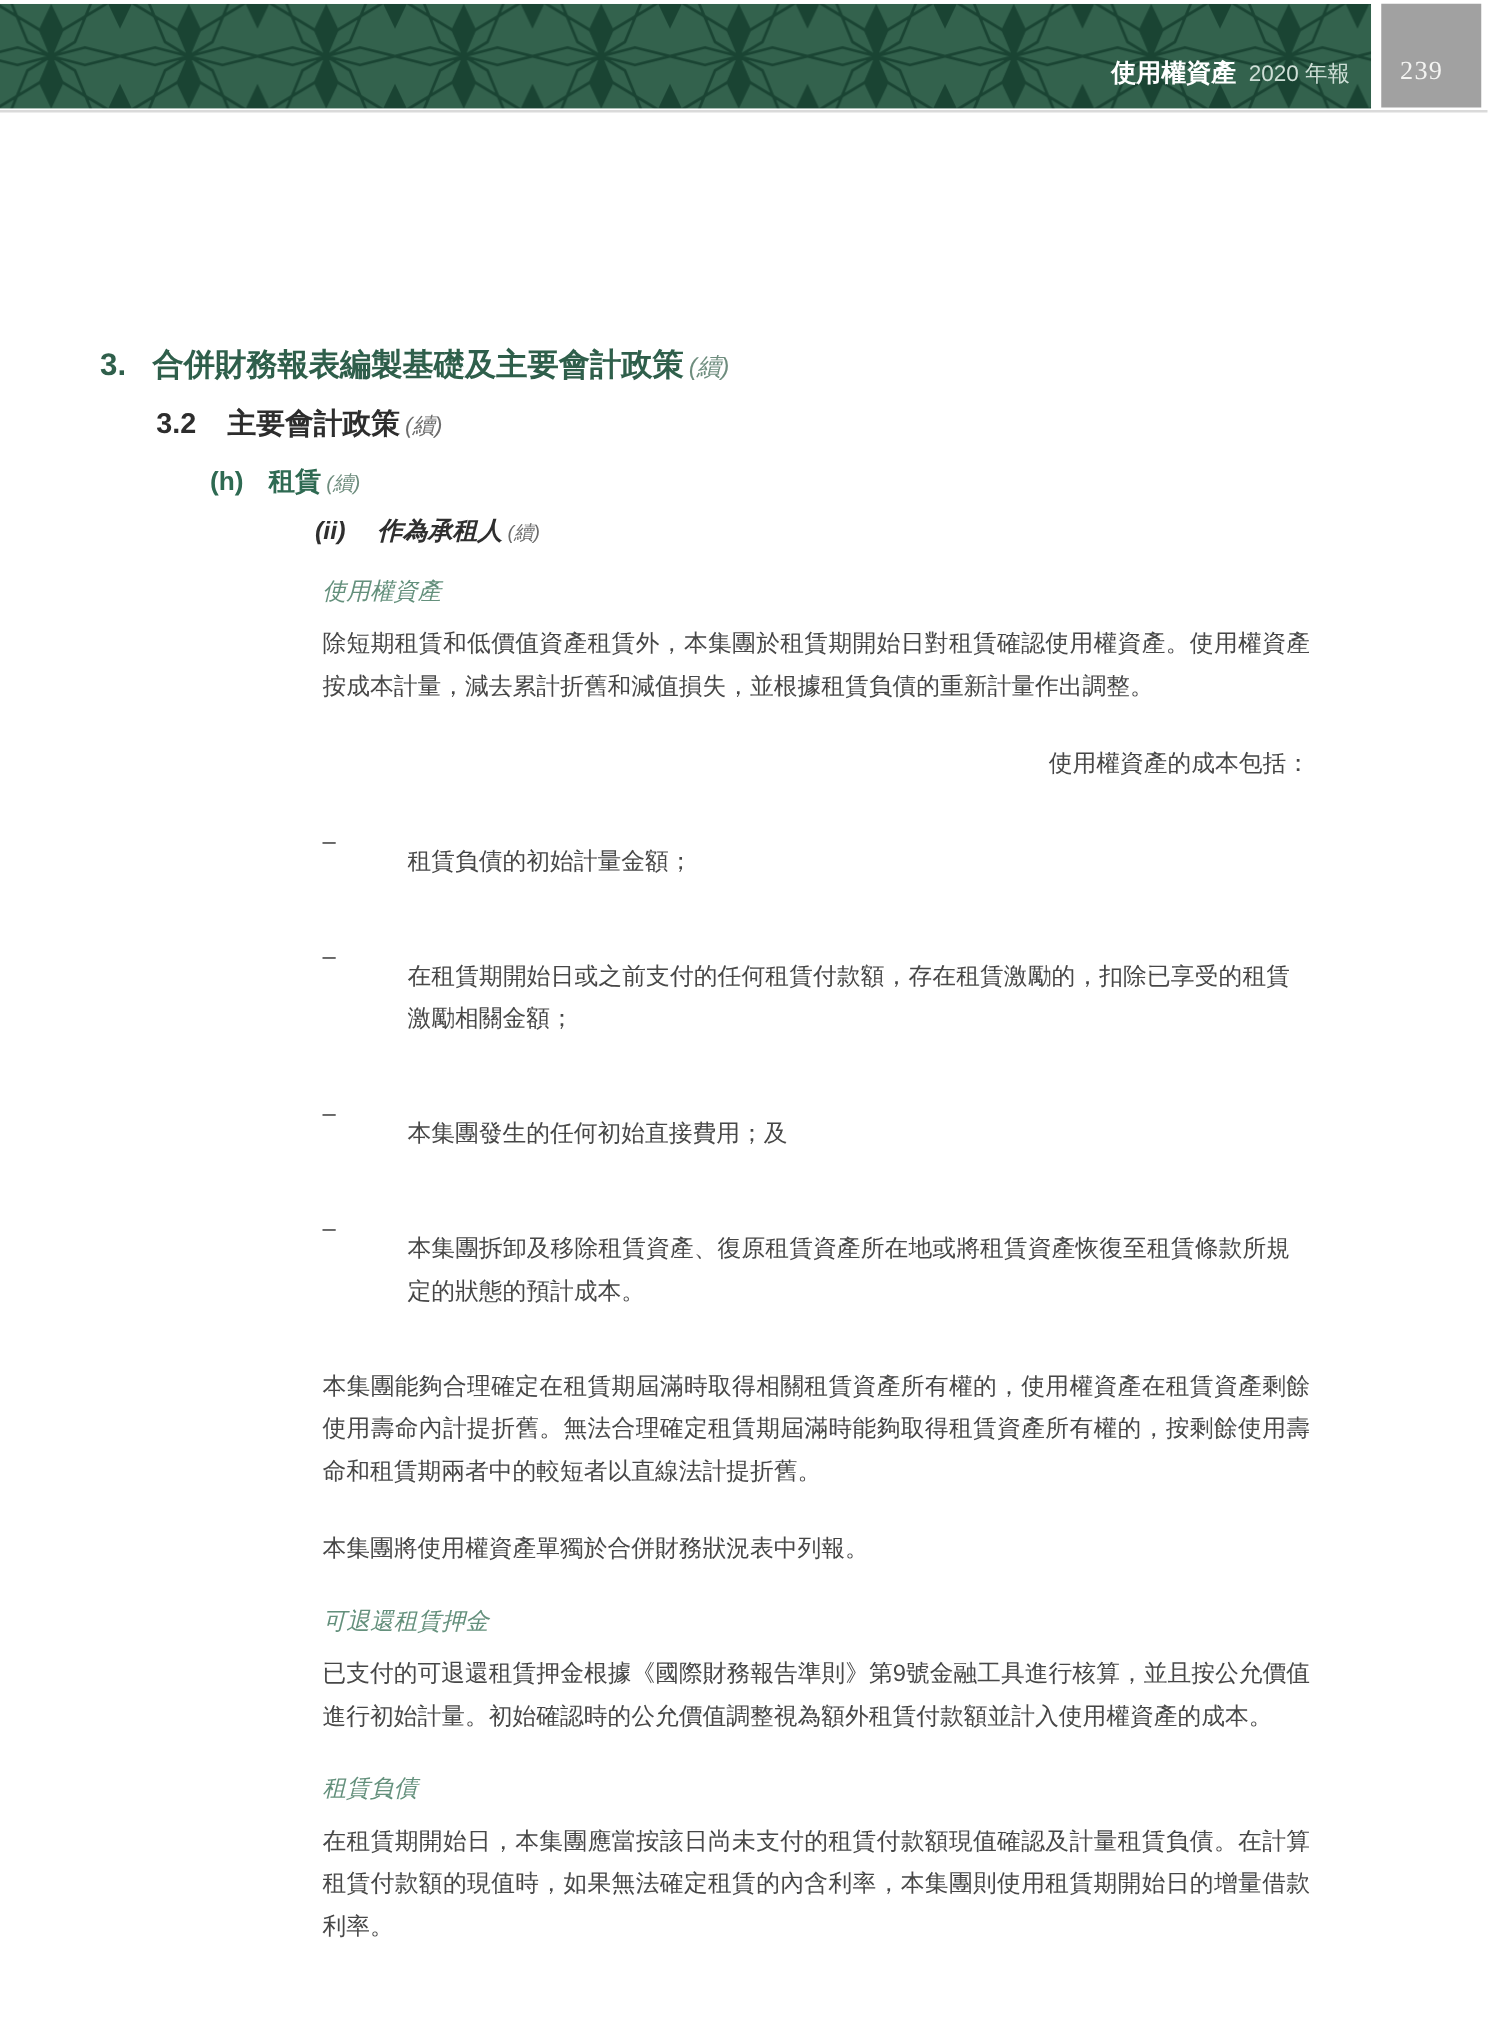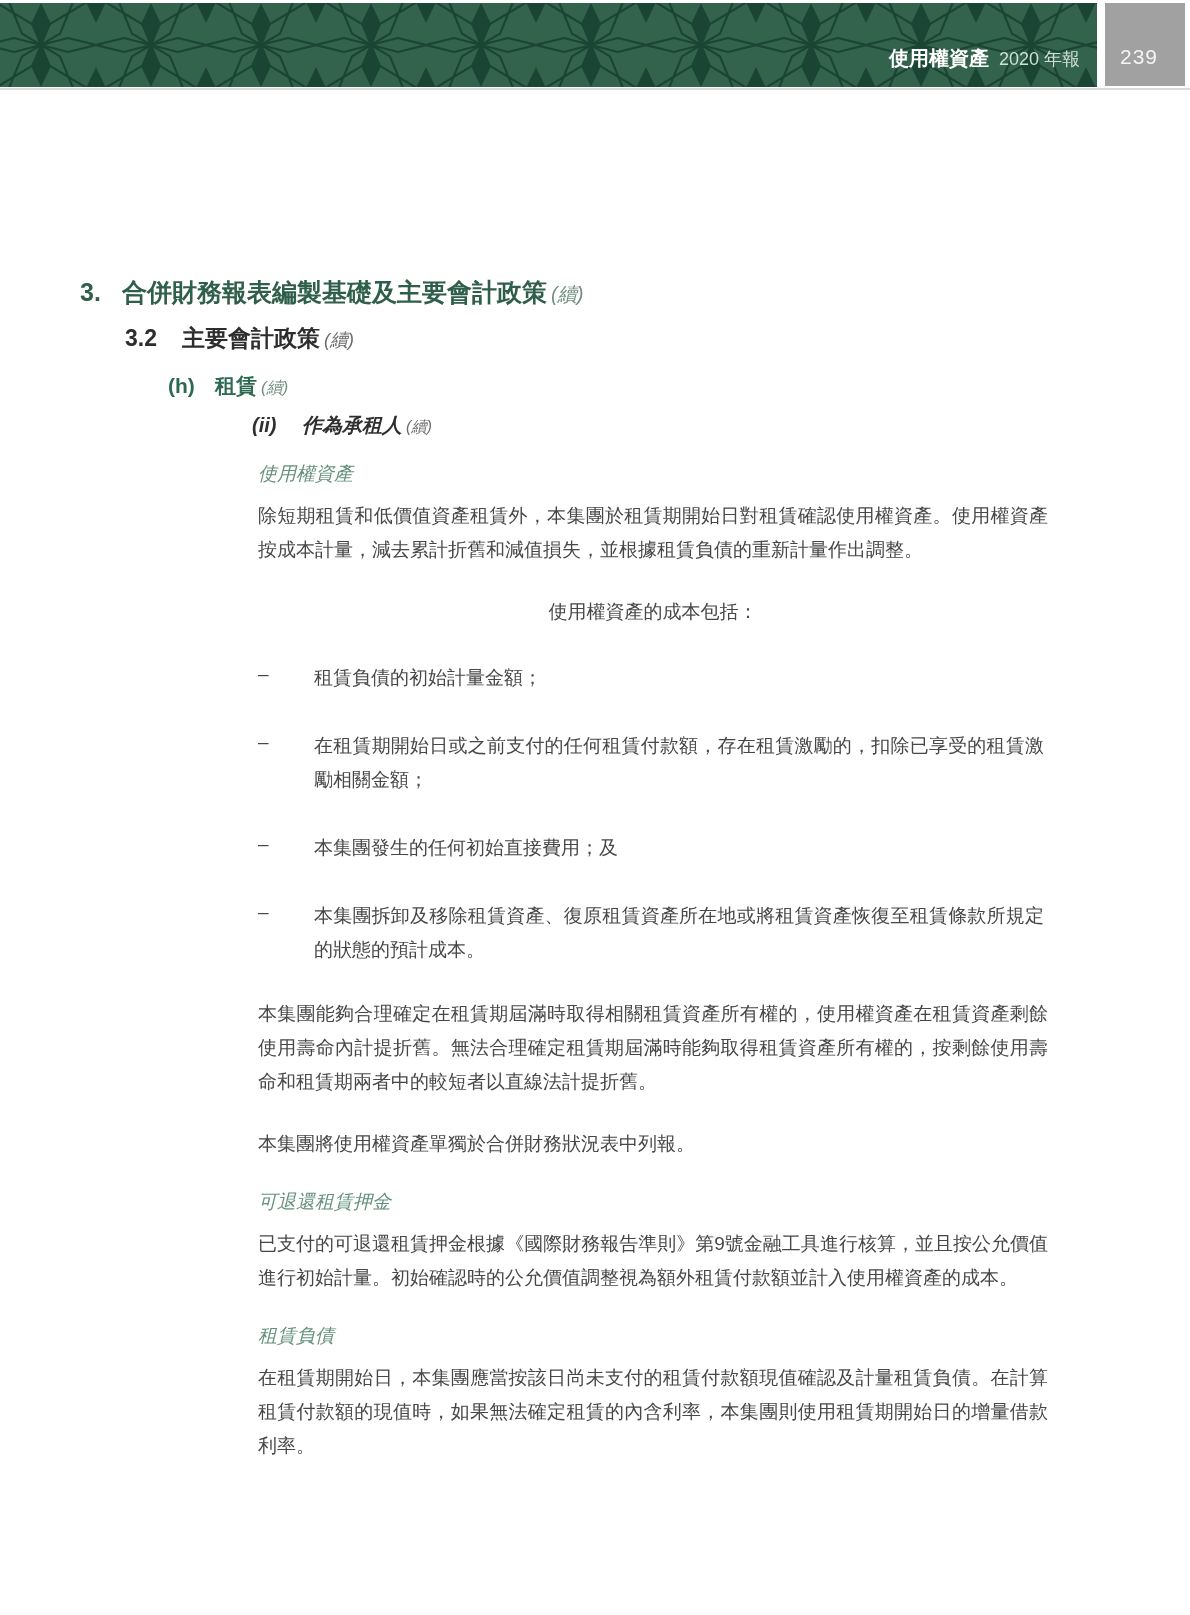--- a/index.html
+++ b/index.html
@@ -28,21 +28,21 @@
   .band-report  { color: #cfdfd7; font-size: 18px; margin-left: 10px; font-weight: normal; }
 
   .page-box {
     position: absolute; left: 1105px; top: 3px;
     width: 80px; height: 83px;
     background: #a1a1a1;
   }
   .page-num {
     position: absolute; left: 15px; bottom: 17px;
     color: #f4f4f2;
-    font-family: Liberation Sans, sans-serif;
+    font-family: Liberation Serif, serif;
     font-size: 21px; letter-spacing: 1px;
   }
   .band-rule {
     position: absolute; left: 0; top: 88px;
     width: 1190px; height: 2px;
     background: #dadada;
   }
 
   
   .main { position: absolute; left: 80px; top: 275px; width: 975px; }
@@ -60,24 +60,24 @@
   .h4-num { width: 50px; flex: 0 0 50px; margin-left: 40px; }
 
   .cont { font-style: italic; font-weight: normal; font-size: 0.78em; align-self: center; margin-left: 4px; }
   .cont-green { color: #6e8d7e; }
   .cont-gray  { color: #6b6b6b; }
 
   .body-col { margin: 21px 0 0 178px; width: 790px; color: #474747; font-size: 19px; line-height: 34px; }
 
   .subhead { font-style: italic; color: #64907c; font-size: 19px; line-height: 26px; margin: 0 0 12px 0; }
   .para { margin: 0 0 28px 0; text-align: justify; }
-  .lead-in { text-align: center; }
+  .lead-in { text-align: right; }
   .bullet { display: flex; margin: 0 0 26px 0; }
   .dash { flex: 0 0 52px; width: 52px; }
-  .bullet .para { margin: 4px; flex: 1 1 auto; }
+  .bullet .para { margin: 16px; flex: 1 1 auto; }
 </style>
 </head>
 <body>
 
 <header class="band">
   <svg width="1097" height="84" aria-hidden="true">
     <defs>
       <g id="star">
         <path d="M0,0 L-10,-21 L0,-42 L10,-21 Z M0,0 L-10,21 L0,42 L10,21 Z" fill="#1a4433"></path>
         <path d="M0,0 L27,-7 L55,0 L27,7 Z

